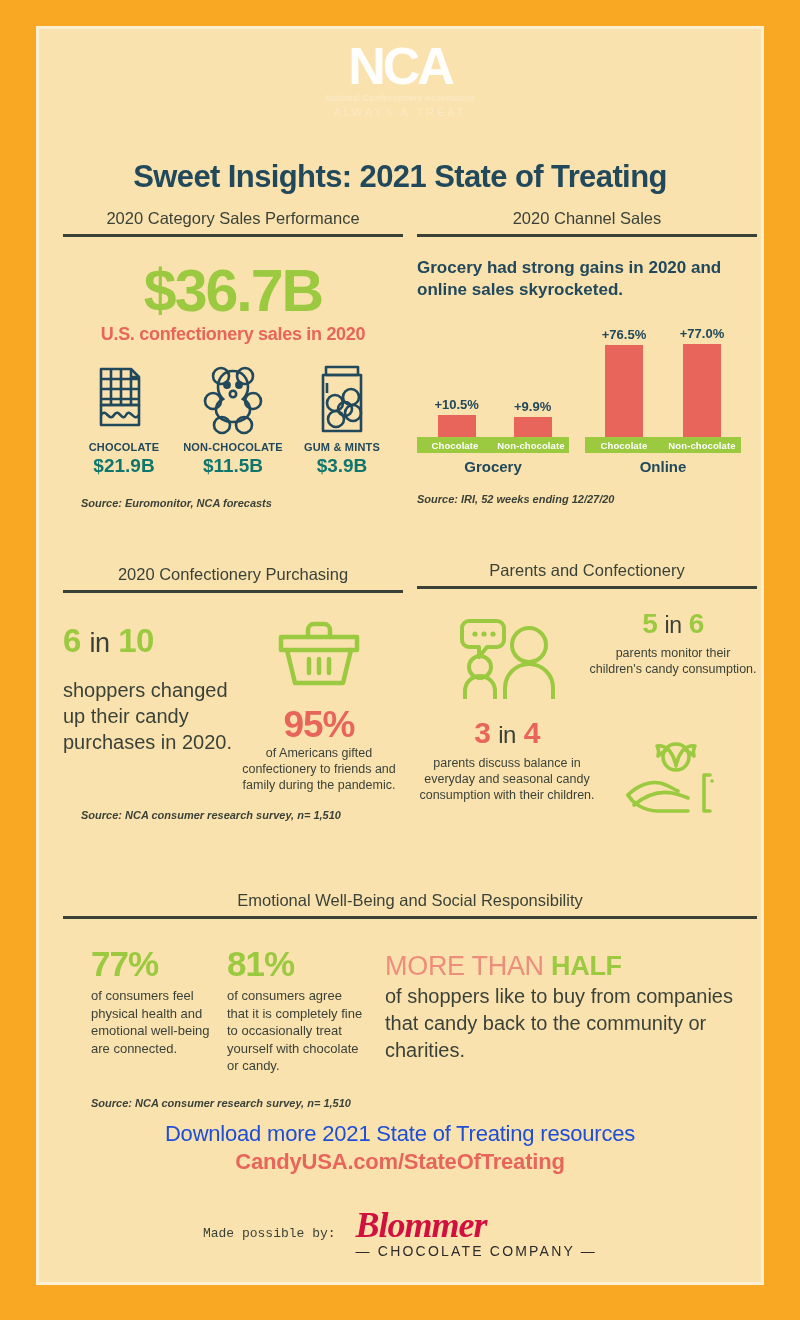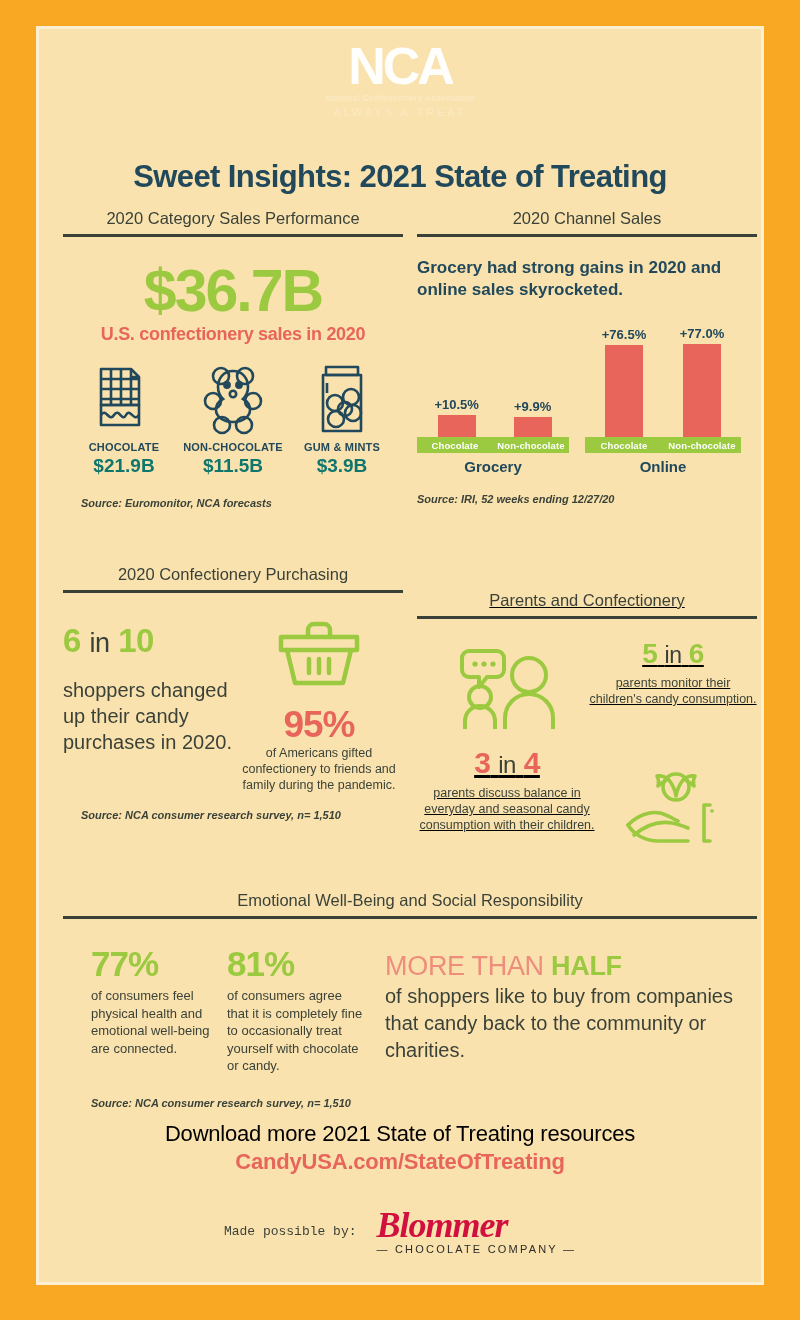--- a/index.html
+++ b/index.html
@@ -90,26 +90,26 @@
 
   
   .wb-pct{font-size:35px;line-height:38px;letter-spacing:-1px;}
   .wb-sub{font-size:13px;line-height:17.5px;color:#3A4238;margin-top:4px;}
   .mth{font-size:27px;line-height:34px;letter-spacing:-.3px;}
   .mth .soft{color:#EE8D7C;}
   .mth .hard{color:#9BC93F;font-weight:bold;}
   .mth-body{font-size:20px;line-height:27px;color:#3A4238;}
 
   
-  .dl{font-size:22px;color:#000000;text-align:center;letter-spacing:-.2px;}
+  .dl{font-size:22px;color:#1d4ed8;text-align:center;letter-spacing:-.2px;}
   .url{font-size:22px;font-weight:bold;color:#E8655B;text-align:center;letter-spacing:-.2px;margin-top:2px;}
   .made{font-size:13px;color:#3A4238;font-family:Liberation Mono, monospace;}
   .blommer{font-family:"Liberation Serif", serif;font-style:italic;font-weight:bold;
     font-size:36px;color:#D2103F;letter-spacing:-1px;line-height:36px;}
-  .blommer-sub{font-size:11px;color:#2B2B2B;letter-spacing:2.2px;text-align:left;}
+  .blommer-sub{font-size:14px;color:#2B2B2B;letter-spacing:2.2px;text-align:left;}
 </style>
 </head>
 <body>
 
 <div class="panel">
 
   <div class="logo">
     <div class="logo-mark">NCA</div>
     <div class="logo-sub1">National Confectioners Association</div>
     <div class="logo-sub2">ALWAYS A TREAT</div>
@@ -263,21 +263,21 @@
           </svg>
         </div>
         <div class="pct-36 big-red" style="margin-top:14px;">95%</div>
         <div class="pct-36-sub">of Americans gifted confectionery to friends and family during the pandemic.</div>
       </div>
     </div>
 
     <div class="src" style="margin-top:16px;margin-left:18px;">Source: NCA consumer research survey, n= 1,510</div>
   </div>
 
-  <div class="col-right" style="top:562px;text-decoration:underline;">
+  <div class="col-right" style="top:532px;">
     <div class="sec-head">Parents and Confectionery</div>
     <div class="sec-rule"></div>
 
     <div style="display:flex;margin-top:20px;">
       <div style="width:172px;text-align:center;padding-top:8px;">
         <svg width="112" height="82" viewBox="0 0 112 82">
           <g fill="none" stroke="#9BC93F" stroke-width="4" stroke-linejoin="round" stroke-linecap="round">
             <path d="M22 4h28a7 7 0 0 1 7 7v12a7 7 0 0 1-7 7H40l-8 10v-10H22a7 7 0 0 1-7-7V11a7 7 0 0 1 7-7z"></path>
             <circle cx="28" cy="17" r="2.6" fill="#9BC93F" stroke="none"></circle>
             <circle cx="37" cy="17" r="2.6" fill="#9BC93F" stroke="none"></circle>

